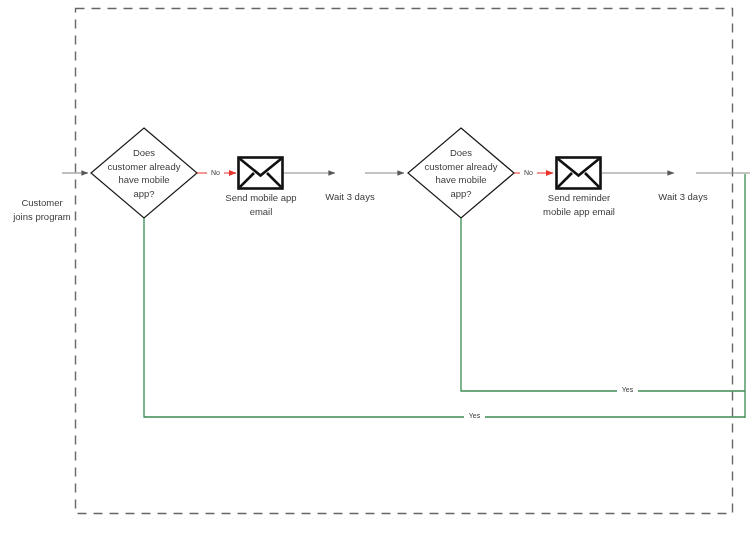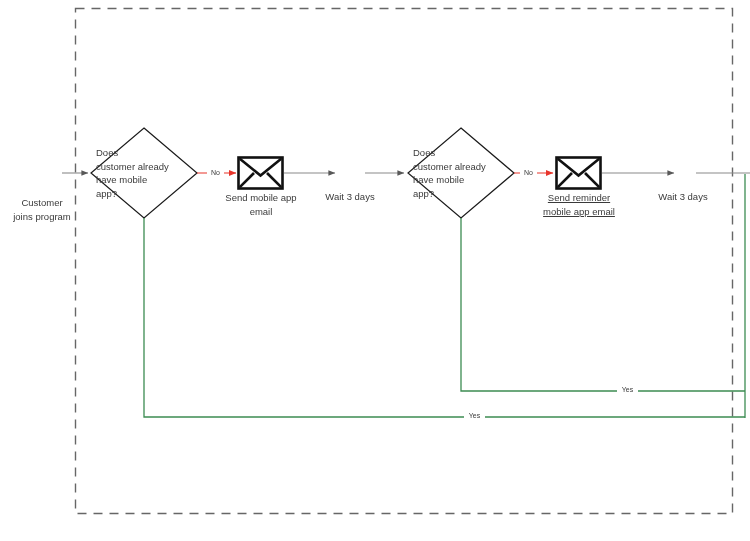--- a/index.html
+++ b/index.html
@@ -19,21 +19,21 @@
     position: absolute;
     left: 0; top: 0;
     width: 750px;
     height: 541px;
   }
   .node-text {
     position: absolute;
     font-size: 9.5px;
     line-height: 13.5px;
     color: #3a3a3a;
-    text-align: left;
+    text-align: center;
     white-space: pre-line;
   }
   .edge-lbl {
     position: absolute;
     font-size: 7px;
     line-height: 8px;
     color: #3a3a3a;
     background: #ffffff;
     padding: 0 1.5px;
     text-align: center;
@@ -133,21 +133,21 @@
 <div class="caption" style="left:211px; top:191px; width:100px;">Send mobile app
 email</div>
 
 <div class="caption" style="left:311px; top:190px; width:78px;">Wait 3 days</div>
 
 <div class="node-text" style="left:413px; top:146px; width:96px;">Does
 customer already
 have mobile
 app?</div>
 
-<div class="caption" style="left:524px; top:191px; width:110px;text-decoration:underline;">Send reminder
+<div class="caption" style="left:524px; top:191px; width:110px;">Send reminder
 mobile app email</div>
 
 <div class="caption" style="left:644px; top:190px; width:78px;">Wait 3 days</div>
 
 <div class="edge-lbl" style="left:207px; top:169px; width:14px;">No</div>
 
 <div class="edge-lbl" style="left:520px; top:169px; width:14px;">No</div>
 
 <div class="edge-lbl" style="left:464px; top:412px; width:18px;">Yes</div>
 

